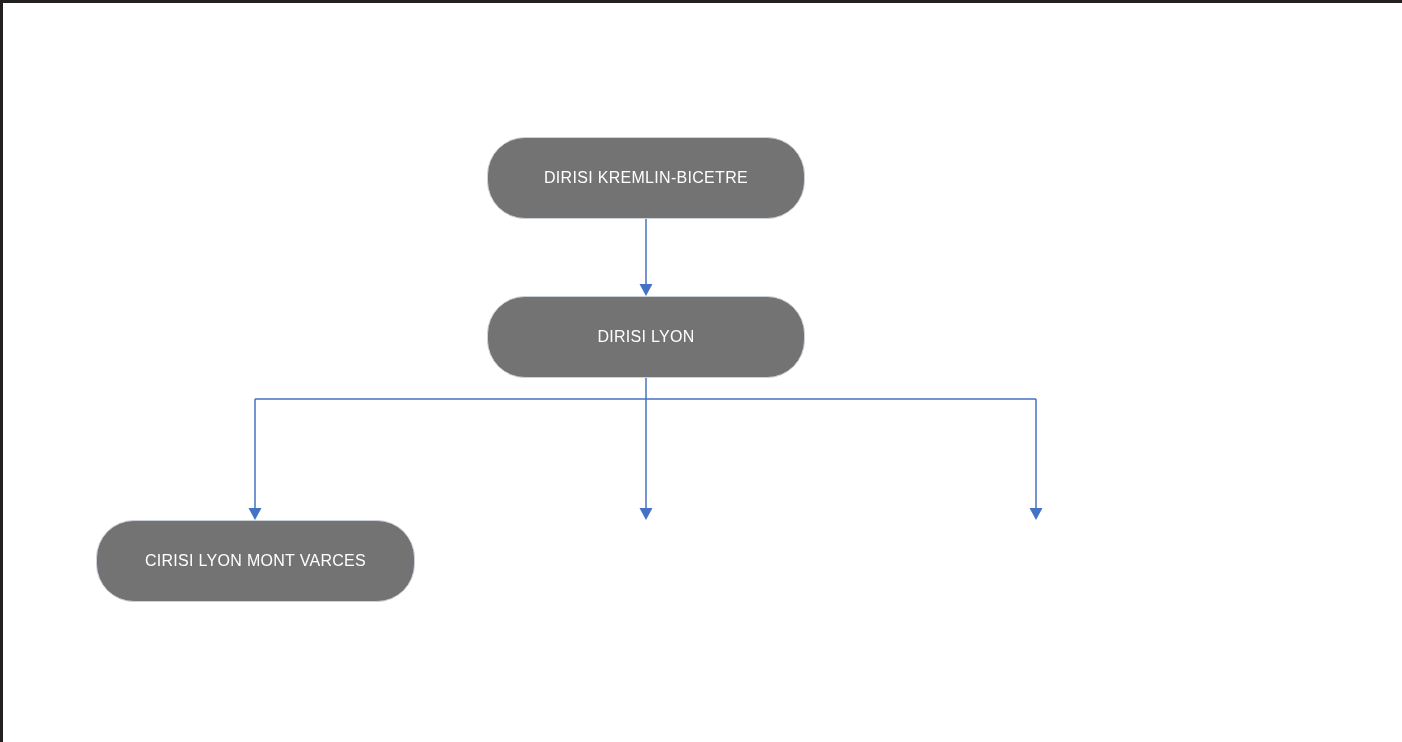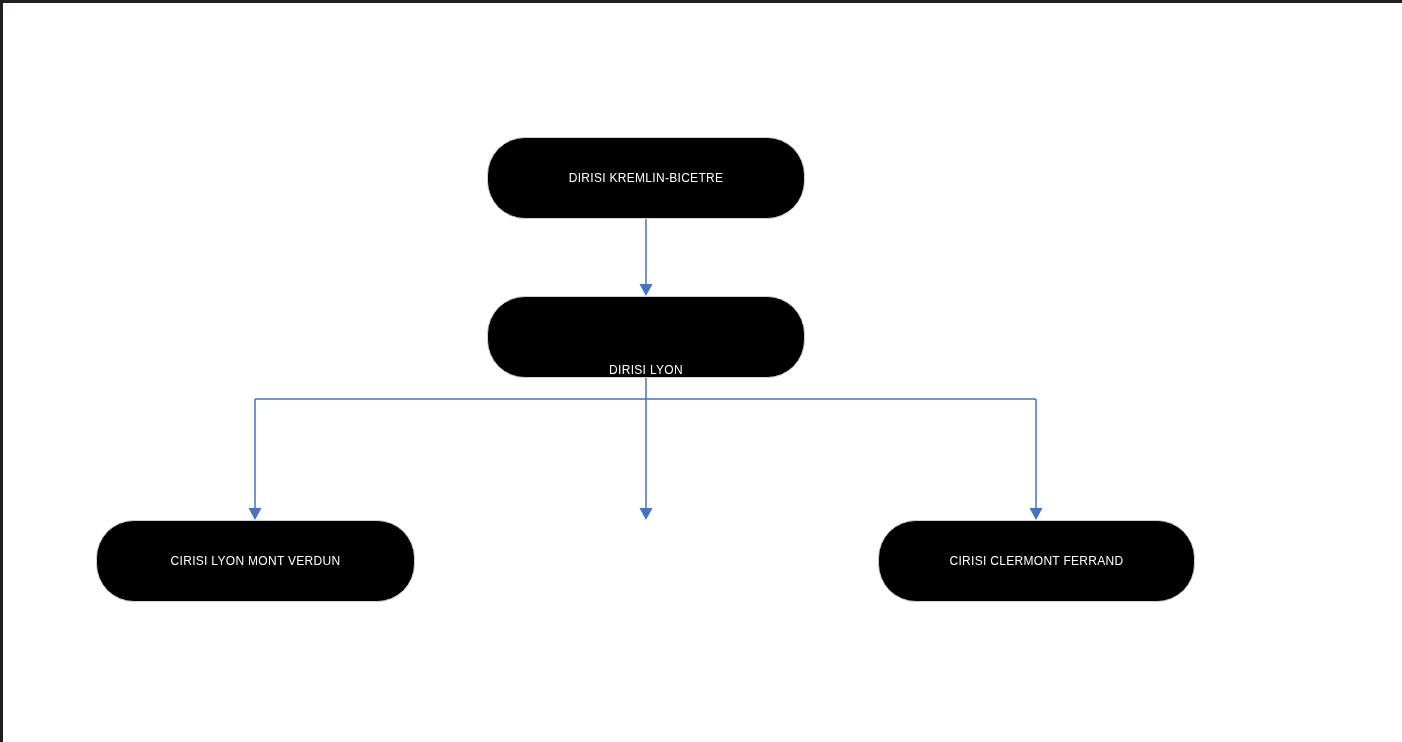--- a/index.html
+++ b/index.html
@@ -13,35 +13,35 @@
     width: 1402px;
     height: 742px;
     background: #ffffff;
     overflow: hidden;
     border-top: 3px solid #231f20;
     border-left: 3px solid #231f20;
     box-sizing: border-box;
   }
   .node {
     position: absolute;
-    background: #000000;
+    background: #737373;
     border: 1px solid #ccd2da;
     border-radius: 38px;
     color: #ffffff;
-    font-size: 12px;
+    font-size: 16px;
     letter-spacing: 0.3px;
     display: flex;
     align-items: center;
     justify-content: center;
     text-align: center;
     box-sizing: border-box;
     cursor: default;
   }
   .node-top    { left: 484px; top: 134px; width: 318px; height: 82px; }
-  .node-mid    { left: 484px; top: 293px; width: 318px; height: 82px; align-items: flex-end; }
+  .node-mid    { left: 484px; top: 293px; width: 318px; height: 82px; }
   .node-bl     { left: 93px;  top: 517px; width: 319px; height: 82px; }
   .node-bm     { left: 484px; top: 517px; width: 318px; height: 82px; }
   .node-br     { left: 875px; top: 517px; width: 317px; height: 82px; }
   .connectors {
     position: absolute;
     left: 0; top: 0;
     width: 1399px;
     height: 739px;
   }
   .connectors line { stroke: #4472c4; stroke-width: 1.5; }
@@ -82,21 +82,18 @@
 
   <div class="node node-top">
     <span>DIRISI KREMLIN-BICETRE</span>
   </div>
 
   <div class="node node-mid">
     <span>DIRISI LYON</span>
   </div>
 
   <div class="node node-bl">
-    <span>CIRISI LYON MONT VERDUN</span>
+    <span>CIRISI LYON MONT VARCES</span>
   </div>
 
 
-  <div class="node node-br">
-    <span>CIRISI CLERMONT FERRAND</span>
-  </div>
 
 </div>
 
 </body></html>

